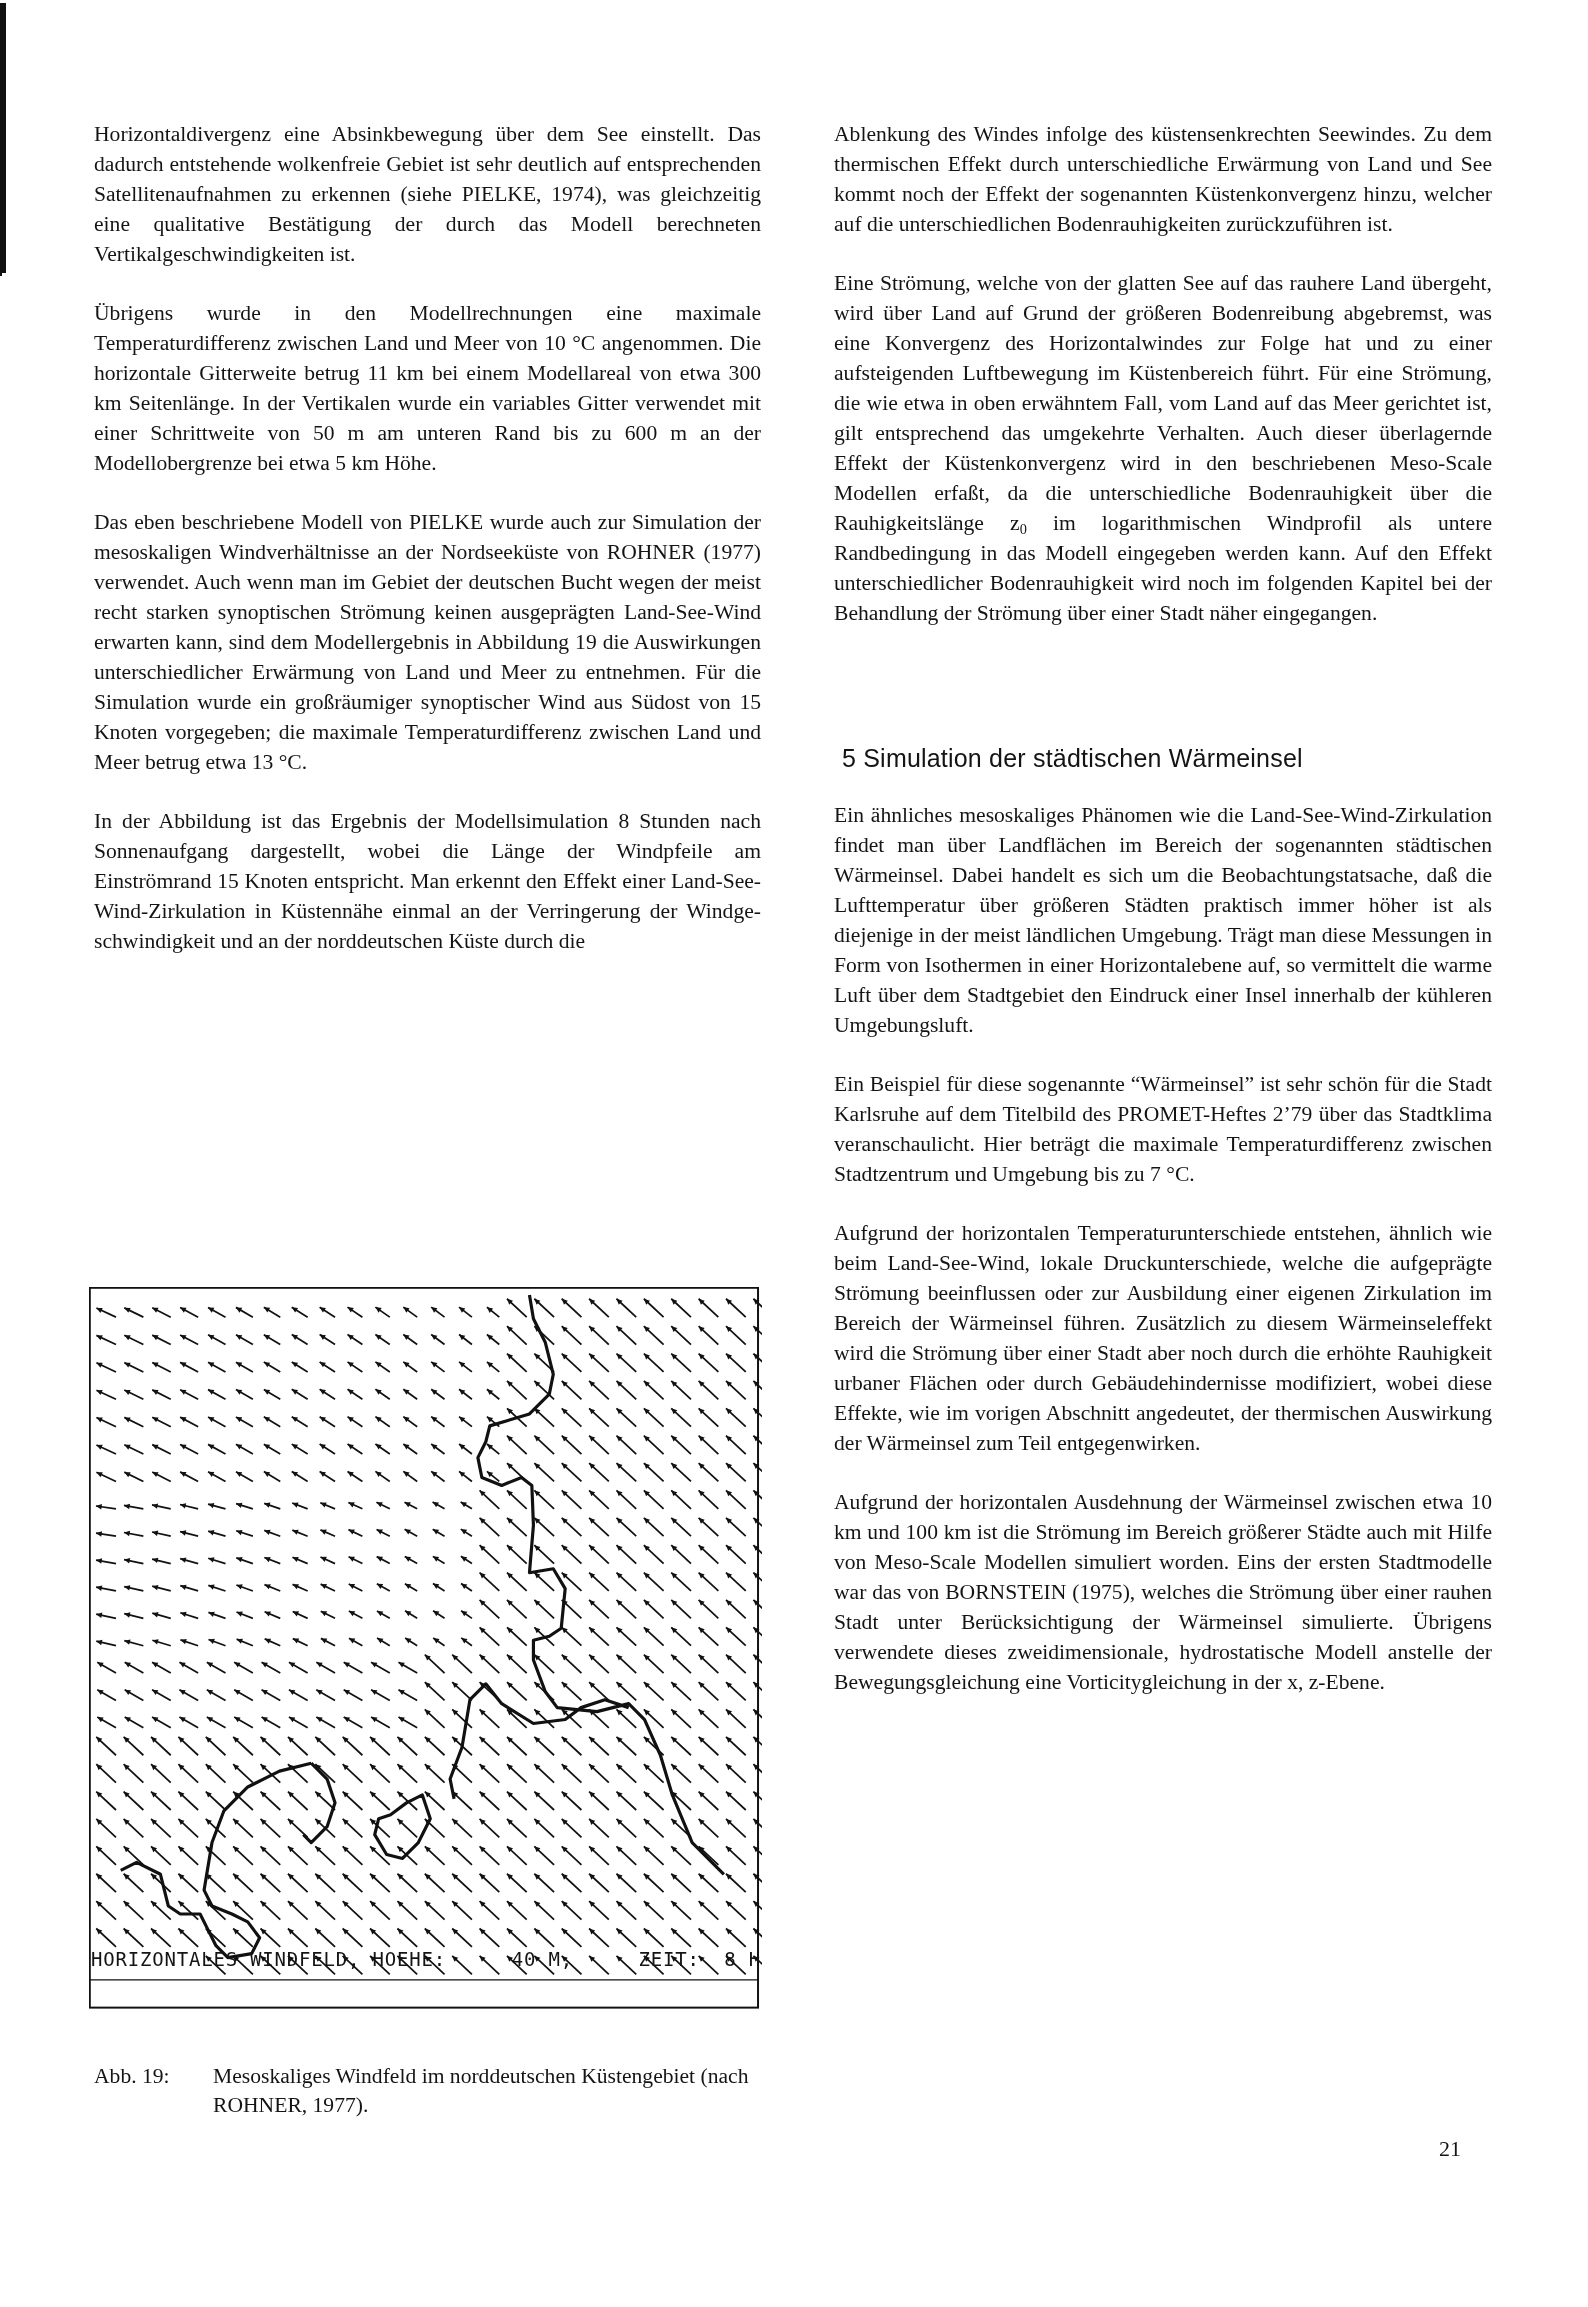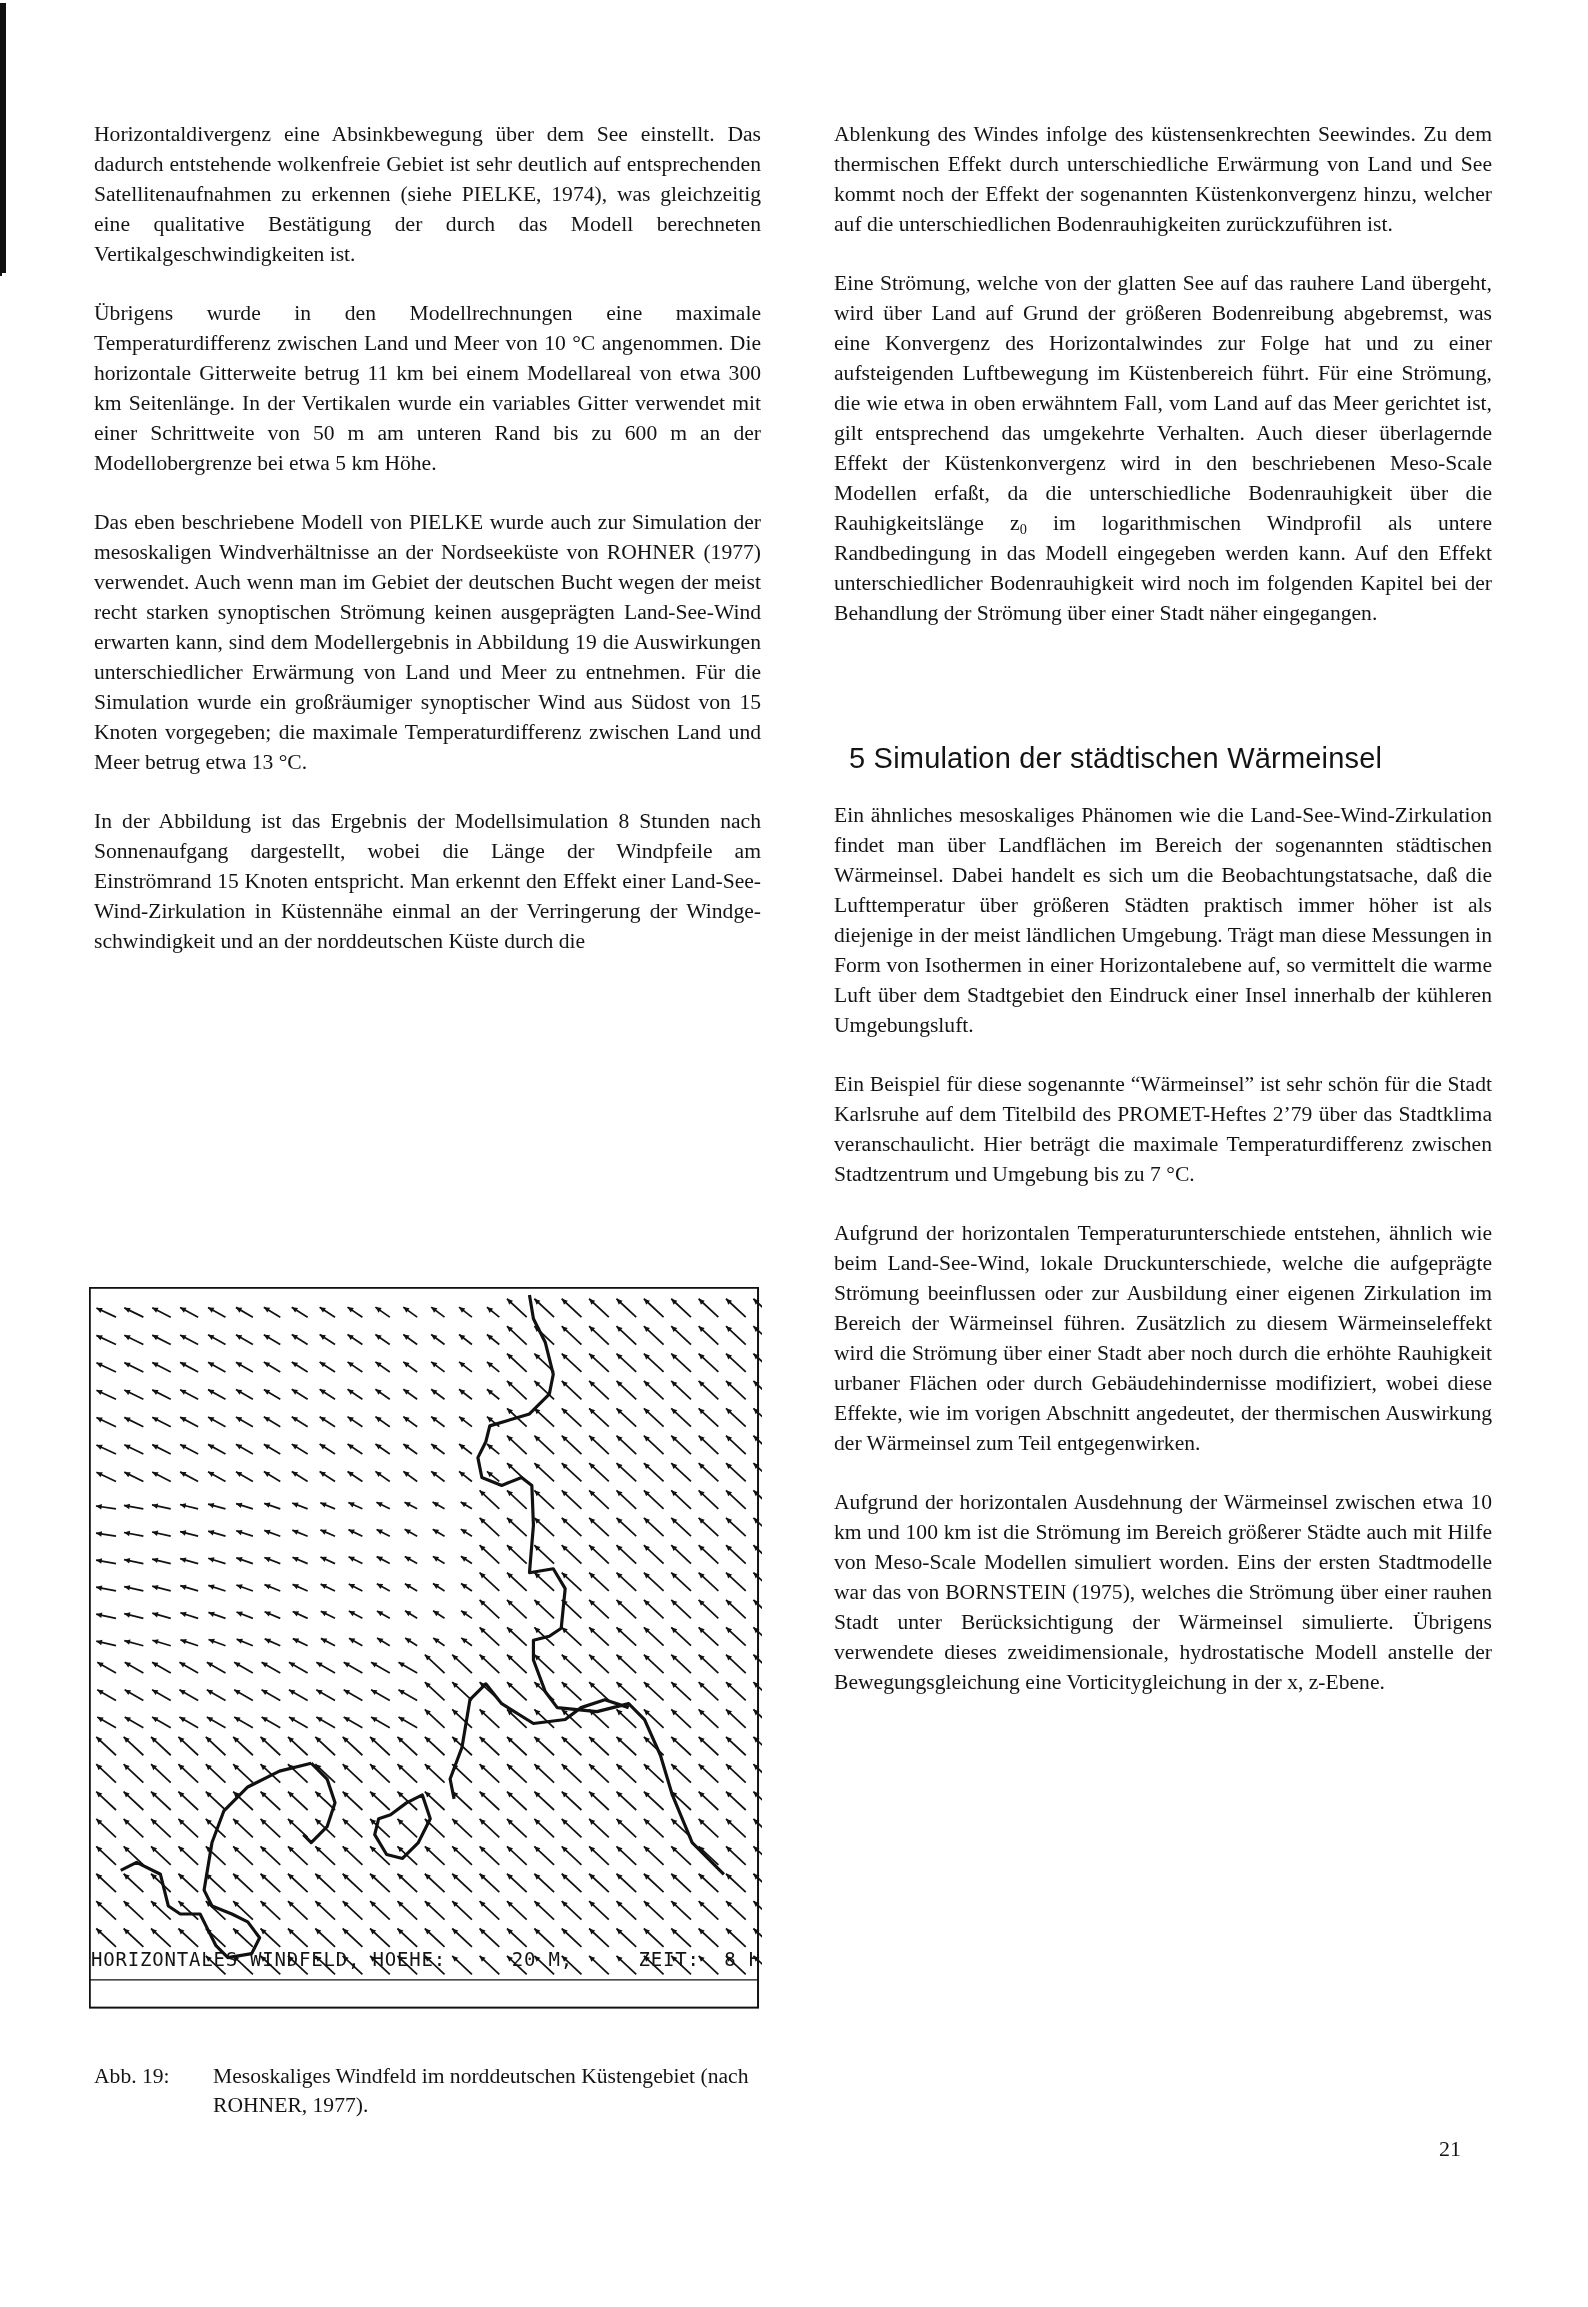--- a/index.html
+++ b/index.html
@@ -6,22 +6,22 @@
   body { width: 1588px; height: 2307px; position: relative; overflow: hidden; color: #141414; }
   .scanbar { position: absolute; left: 0; top: 3.2px; width: 5.6px; height: 270px; background: #111; }
   .scanbar2 { position: absolute; left: 0; top: 270px; width: 2.4px; height: 6.4px; background: #111; }
   .column { position: absolute; top: 119px; width: 667px;
             font-family: "Liberation Serif", "DejaVu Serif", serif; font-size: 21.6px; line-height: 30px;
             text-align: justify; hyphens: manual; }
   .col-left { left: 94px; }
   .col-right { left: 834px; width: 658px; }
   .para { margin: 0 0 29px 0; }
   .para:last-child { margin-bottom: 0; }
-  .heading { font-family: "Liberation Sans", "DejaVu Sans", sans-serif; font-size: 29px; font-weight: normal;
-             margin: 0 0 24px 15px; line-height: 35px; letter-spacing: 0.2px; }
+  .heading { font-family: "Liberation Sans", "DejaVu Sans", sans-serif; font-size: 25px; font-weight: normal;
+             margin: 0 0 24px 8px; line-height: 35px; letter-spacing: 0.2px; }
   sub { font-size: 14.3px; vertical-align: -4px; line-height: 0; }
   .figure { position: absolute; left: 89px; top: 1287px; width: 673px; height: 723px; }
   .figure svg { position: absolute; left: 0; top: 0; }
   .fig-label { position: absolute; left: 91px; top: 1945px; width: 670px; height: 27px;
                font-family: "DejaVu Sans Mono", "Liberation Mono", monospace; font-size: 19px; letter-spacing: 0.8px;
                display: flex; justify-content: space-between; align-items: center; white-space: pre; }
   .caption { position: absolute; left: 94px; top: 2030px; width: 667px;
              font-family: "Liberation Serif", "DejaVu Serif", serif; font-size: 21.6px; line-height: 29px; margin-top: 32px; }
   .caption .cap-label { display: inline-block; width: 119px; vertical-align: top; }
   .caption .cap-text { display: inline-block; width: 546px; vertical-align: top; }
@@ -1285,21 +1285,21 @@
       <polygon points="768.1339741449482,842.8120557578751 771.0291704687107,850.2697925624876 775.7755029638719,845.1799741073035" fill="#111"></polygon>
       <line x1="827.5" y1="866" x2="802.6339741449482" y2="842.8120557578751" stroke="#111" stroke-width="2.2"></line>
       <polygon points="802.6339741449482,842.8120557578751 805.5291704687107,850.2697925624876 810.2755029638719,845.1799741073035" fill="#111"></polygon>
       <line x1="862" y1="866" x2="837.1339741449482" y2="842.8120557578751" stroke="#111" stroke-width="2.2"></line>
       <polygon points="837.1339741449482,842.8120557578751 840.0291704687107,850.2697925624876 844.7755029638719,845.1799741073035" fill="#111"></polygon>
       <path d="M 555 10 L 560 40 L 575 70 L 585 110 L 580 135 L 555 160 L 505 175 L 500 195 L 490 215 L 495 240 L 520 250 L 545 240 L 558 250 L 560 300 L 555 360 L 585 355 L 600 380 L 595 430 L 580 440 L 560 445 L 560 470 L 575 510 L 590 530 L 640 535 L 680 525 L 700 545 L 720 590 L 735 640 L 760 700 L 800 740 M 680 530 L 650 520 L 620 530 L 600 545 L 560 550 L 520 525 L 500 500 L 480 520 L 470 580 L 455 620 L 460 645 M 280 600 L 240 610 L 200 630 L 170 660 L 155 700 L 150 730 L 145 760 L 155 780 L 180 790 L 200 800 L 215 820 L 205 840 L 175 845 L 160 830 L 150 810 L 140 790 L 115 790 L 100 780 L 90 740 L 60 725 L 40 735 M 280 600 L 300 620 L 310 650 L 300 680 L 280 700 L 270 690 M 380 665 L 400 650 L 420 640 L 430 670 L 415 700 L 395 720 L 375 715 L 360 690 L 365 670 Z" fill="none" stroke="#111" stroke-width="4" stroke-linejoin="round"></path>
     </svg>
 </div>
 <div class="fig-label">
   <span>HORIZONTALES WINDFELD, HOEHE:</span>
-  <span>20 M,</span>
+  <span>40 M,</span>
   <span>ZEIT:  8 H</span>
 </div>
 <div class="caption">
   <span class="cap-label">Abb. 19:</span><span class="cap-text">Mesoskaliges Windfeld im norddeutschen Küsten­gebiet (nach ROHNER, 1977).</span>
 </div>
 
 <div class="column col-right">
   <p class="para">Ablenkung des Windes infolge des küstensenkrechten See­windes. Zu dem thermischen Effekt durch unterschiedli­che Erwärmung von Land und See kommt noch der Effekt der sogenannten Küstenkonvergenz hinzu, welcher auf die unterschiedlichen Bodenrauhigkeiten zurückzuführen ist.</p>
   <p class="para"><span>Eine Strömung, welche von der glatten See auf das rauhe­re Land übergeht, wird über Land auf Grund der größeren Bodenreibung abgebremst, was eine Konvergenz des Hori­zontalwindes zur Folge hat und zu einer aufsteigenden Luftbewegung im Küstenbereich führt. Für eine Strö­mung, die wie etwa in oben erwähntem Fall, vom Land auf das Meer gerichtet ist, gilt entsprechend das umgekehr­te Verhalten. Auch dieser überlagernde Effekt der Küsten­konvergenz wird in den beschriebenen Meso-Scale Model­len erfaßt, da die unterschiedliche Bodenrauhigkeit über die Rauhigkeitslänge</span> <span><span>z</span><sub>0</sub></span><span> im logarithmischen Windprofil als untere Randbedingung in das Modell eingegeben werden kann. Auf den Effekt unterschiedlicher Bodenrauhigkeit wird noch im folgenden Kapitel bei der Behandlung der Strömung über einer Stadt näher eingegangen.</span></p>
   <div style="height:84px"></div>

